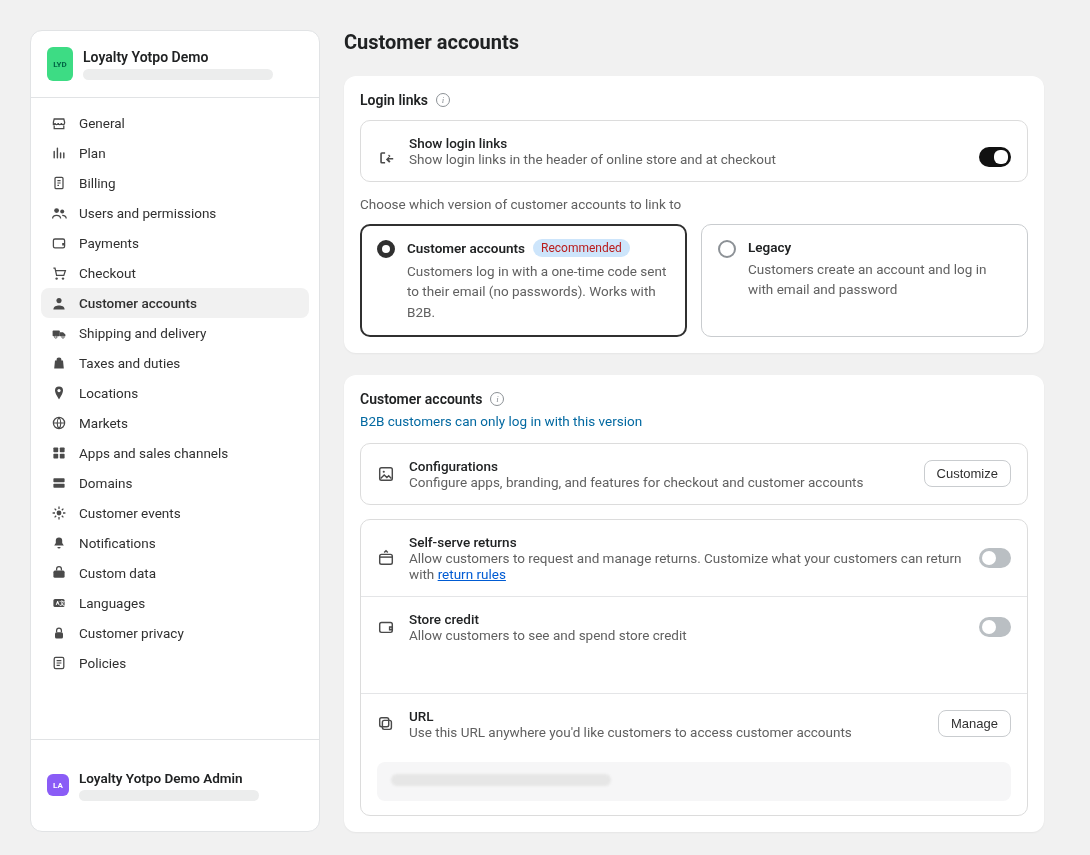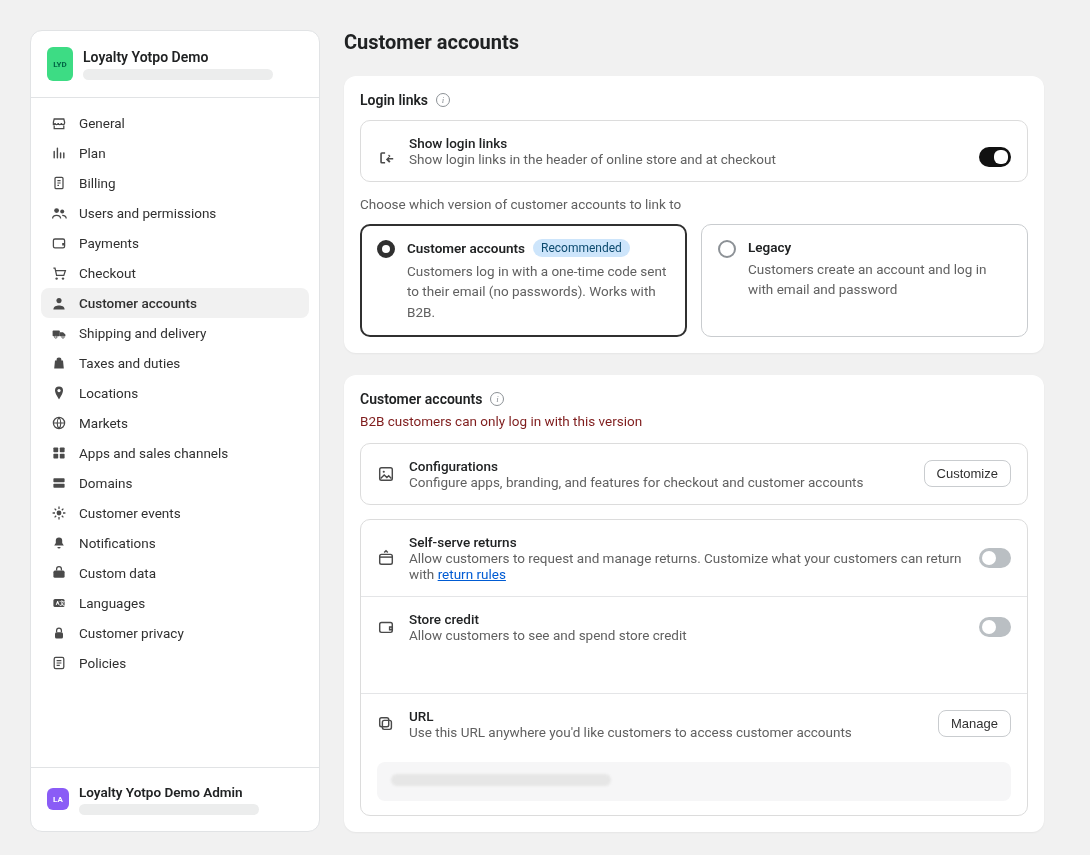--- a/index.html
+++ b/index.html
@@ -53,21 +53,21 @@
     color: #303030;
   }
   .nav-item.active { background: #f1f1f1; font-weight: 500; }
   .nav-icon {
     width: 16px; height: 16px;
     display: inline-flex; align-items: center; justify-content: center;
     color: #4a4a4a;
   }
   .sidebar-footer {
     border-top: 1px solid #e1e3e5;
-    padding: 16px 16px;
+    padding: 30px 16px;
     display: flex; gap: 10px; align-items: center;
   }
   .admin-logo {
     width: 22px; height: 22px;
     background: #8a5cf6;
     border-radius: 6px;
     display: flex; align-items: center; justify-content: center;
     font-size: 8px; font-weight: 700; color: #fff;
   }
   .admin-meta { display:flex; flex-direction:column; gap:4px;}
@@ -78,21 +78,21 @@
   .main { flex: 1; display: flex; flex-direction: column; gap: 22px; max-width: 700px;}
   .page-title { font-size: 20px; font-weight: 700; }
   .card {
     background: #fff;
     border-radius: 12px;
     padding: 16px;
     box-shadow: 0 1px 2px rgba(0,0,0,0.05);
   }
   .card-title-row { display:flex; align-items:center; gap:8px; margin-bottom:12px;}
   .card-title { font-size: 14px; font-weight: 600; }
-  .card-sub { font-size:13.5px; color:#7f1d1d; margin-top:-6px; margin-bottom:14px;}
+  .card-sub { font-size:13.5px; color:#0369a1; margin-top:-6px; margin-bottom:14px;}
   .info-icon {
     width:14px; height:14px; border:1px solid #8c9196; border-radius:50%;
     display:inline-flex; align-items:center; justify-content:center;
     font-size:9px; color:#8c9196; font-style:italic; font-family:serif;
   }
 
   
   .panel-row {
     border: 1px solid #dcdcdc;
     border-radius: 10px;
@@ -129,21 +129,21 @@
   .option-card.selected { border:2px solid #303030; padding:13px 15px;}
   .radio {
     width:18px;height:18px;border:2px solid #8c9196;border-radius:50%;
     flex-shrink:0;display:inline-flex;align-items:center;justify-content:center;
     margin-top:1px;
   }
   .option-card.selected .radio { border:5px solid #303030; }
   .option-title-row{display:flex; gap:8px; align-items:center; flex-wrap:wrap; margin-bottom:4px;}
   .option-title { font-weight:600; font-size:13.5px;}
   .badge {
-    background:#cde5fb; color:#0c4a6e; font-size:12px;
+    background:#cde5fb; color:#b91c1c; font-size:12px;
     padding:2px 8px; border-radius:10px;
   }
   .option-desc { font-size:13.5px; color:#616161; line-height:1.5;}
 
   
   .feature-row {
     display:flex; gap:14px; align-items:center;
     padding:14px 16px;
   }
   .feature-row + .feature-row { border-top:1px solid #e4e5e7;}

